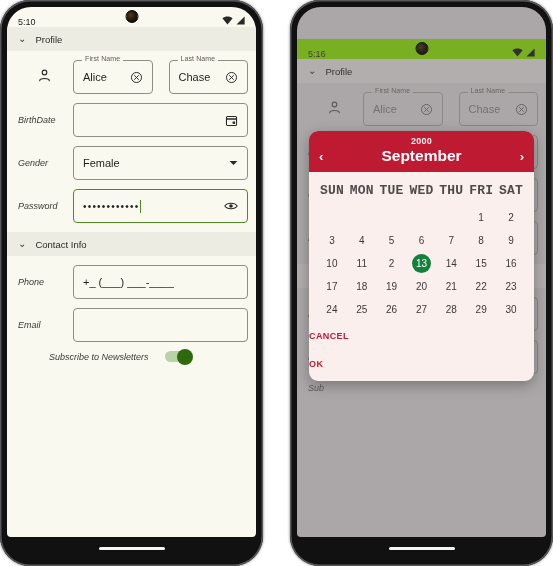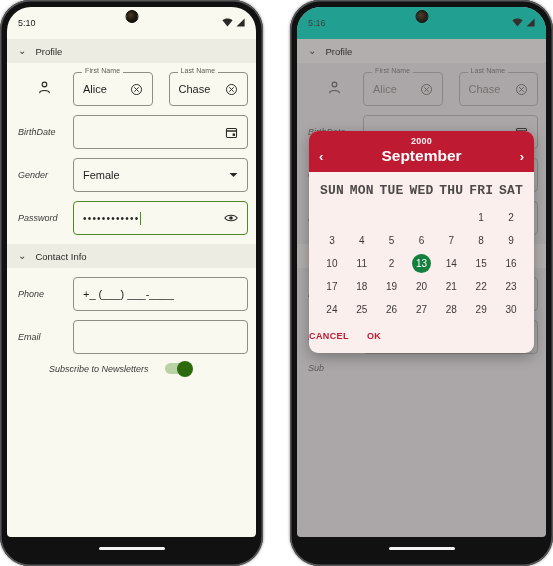--- a/index.html
+++ b/index.html
@@ -34,25 +34,25 @@
 
   
   .navpill {
     position: absolute; left: 50%; transform: translateX(-50%);
     bottom: 16px; width: 66px; height: 3px;
     background: #f3f3f3; border-radius: 3px;
   }
 
   
   .statusbar {
-    position: relative; height: 32px;
-    display: flex; align-items: center; justify-content: space-between;
+    position: relative; height: 20px;
+    display: flex; align-items: flex-end; justify-content: space-between;
     padding: 0 11px; font-size: 9px; color: #20201d;
   }
-  .statusbar.dim { color: #3b3a39; background: #14b8a6; }
+  .statusbar.dim { color: #3b3a39; background: #84cc16; margin-top: 32px; }
   .camera {
     position: absolute; left: 50%; top: 3px; transform: translateX(-50%);
     width: 13px; height: 13px; border-radius: 50%;
     background: radial-gradient(circle at 38% 38%, #4c3c22 0%, #241a0d 45%, #0a0806 100%);
     border: 1px solid #000;
   }
   .sysicons { display: flex; align-items: center; gap: 3px; }
 
   
   .section {
@@ -143,23 +143,23 @@
   }
   .cal td {
     height: 23px; text-align: center; vertical-align: middle;
     font-size: 10px; color: #3b3837;
   }
   .daycell { display: inline-flex; align-items: center; justify-content: center;
              width: 19px; height: 19px; border-radius: 50%; }
   .daycell.sel { background: #15803d; color: #fff; font-weight: normal; }
 
   .dlg-actions {
-    display: flex; justify-content: flex-start; gap: 18px;
+    display: flex; justify-content: center; gap: 18px;
     padding: 10px 16px 12px 0;
-    font-size: 9px; font-weight: bold; color: #be1a32; letter-spacing: .4px;
+    font-size: 9px; font-weight: bold; color: #be1a32; letter-spacing: .4px; flex-direction: column;
   }
 
   
   .ico { display: inline-block; line-height: 1; }
 </style>
 </head>
 <body>
 
 <div class="stage">
 

